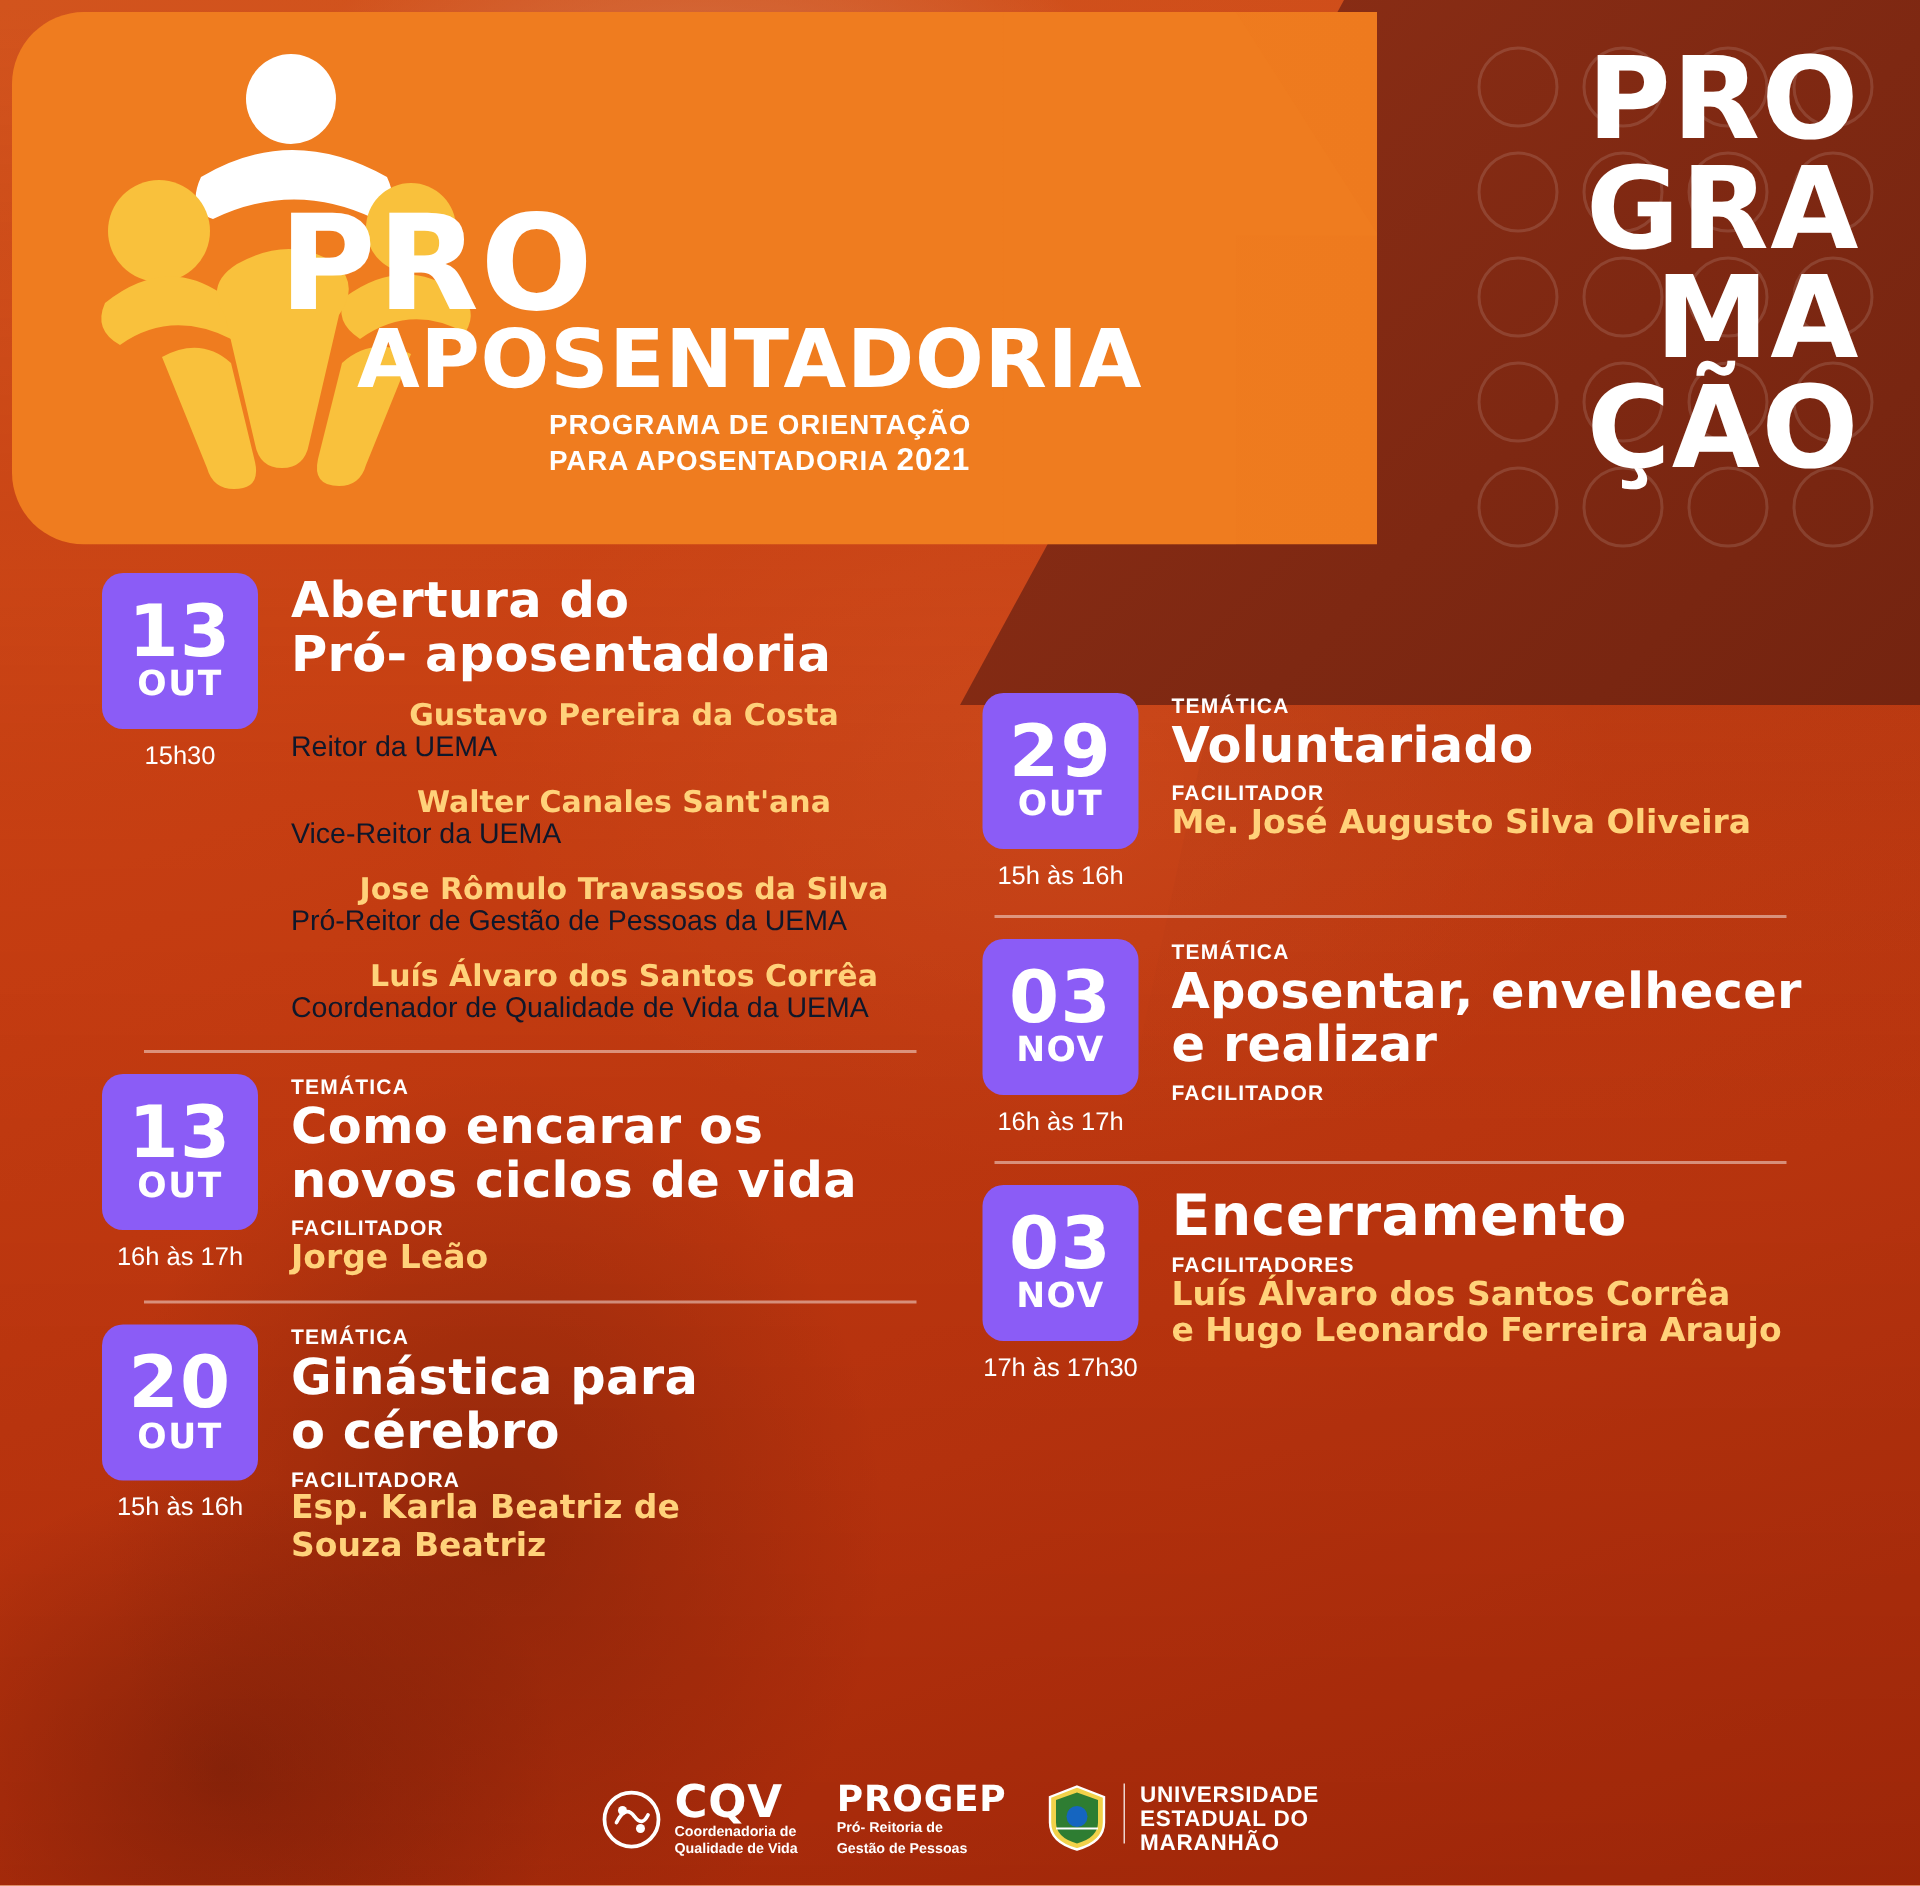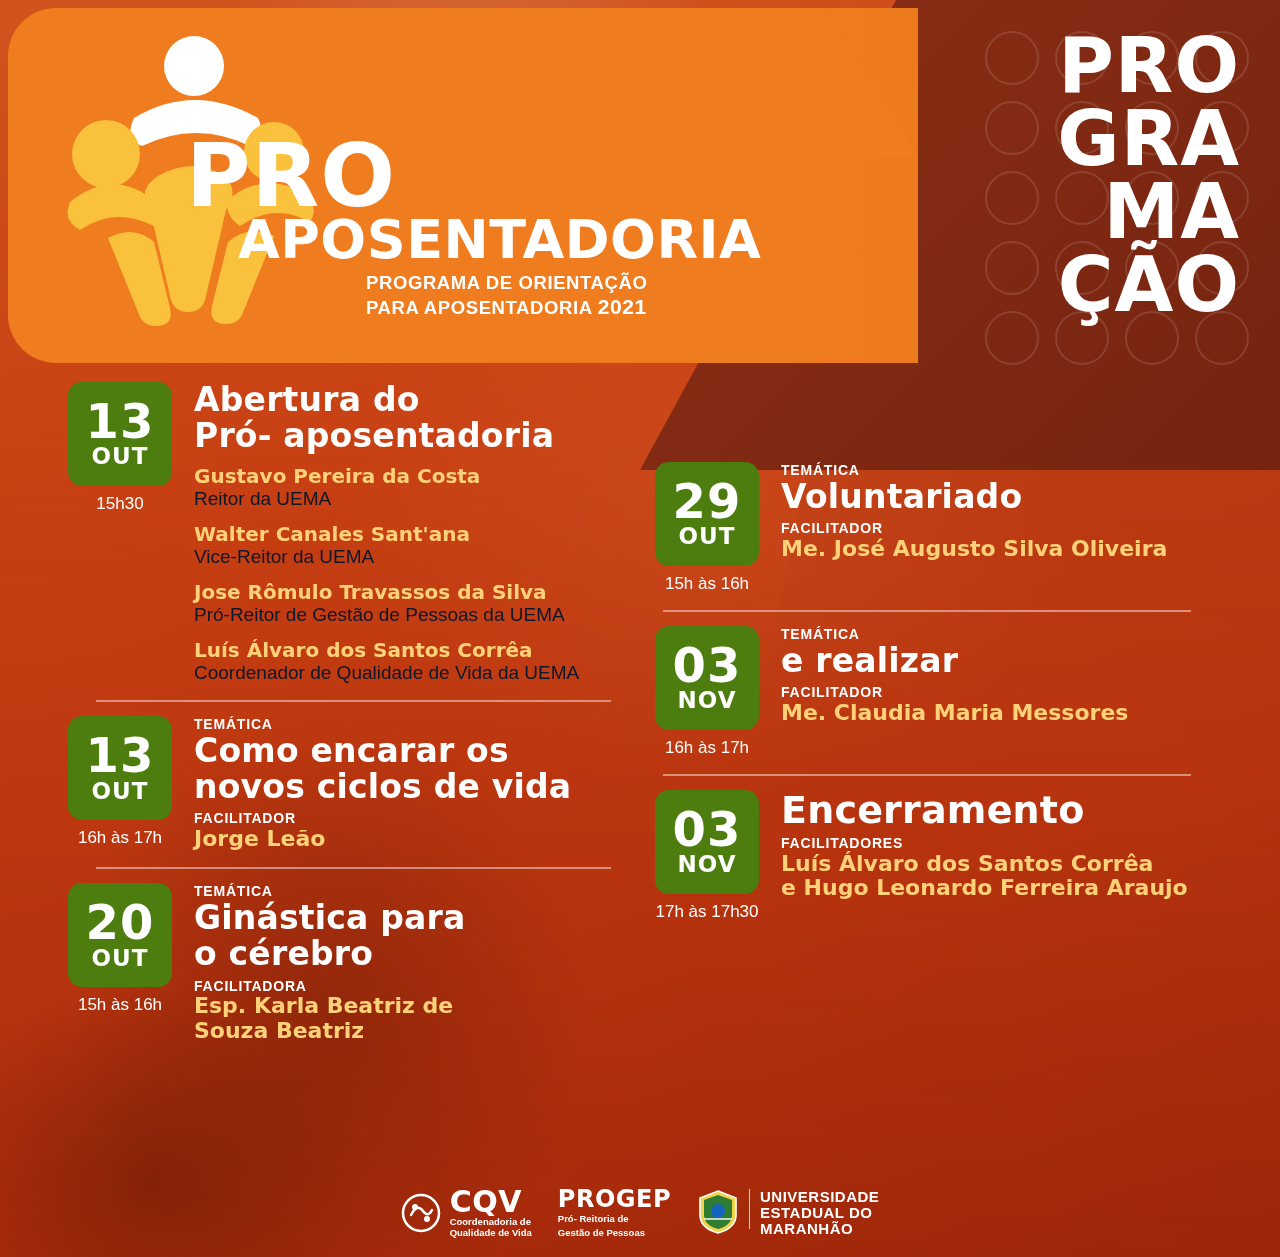--- a/index.html
+++ b/index.html
@@ -94,21 +94,21 @@
   
   .col { position: absolute; }
   .col-left { left: 68px; top: 382px; width: 570px; }
   .col-right { left: 655px; top: 462px; width: 590px; }
 
   .item { display: flex; position: relative; }
 
   .date-box-wrap { width: 120px; flex: 0 0 120px; }
   .date-box {
     width: 104px; height: 104px;
-    background: #4d7c0f;
+    background: #8b5cf6;
     border-radius: 14px;
     display: flex; flex-direction: column; align-items: center; justify-content: center;
     box-shadow: 0 0 0 0 rgba(0,0,0,0);
   }
   .date-day {
     font-family: "DejaVu Sans", sans-serif;
     font-weight: 800; color: #ffffff; font-size: 48px; line-height: .9; letter-spacing: 1px;
   }
   .date-mon {
     font-family: "DejaVu Sans", sans-serif;
@@ -125,21 +125,21 @@
   .title {
     font-family: "DejaVu Sans", sans-serif;
     color: #ffffff; font-weight: 800; font-size: 33px; line-height: 1.08; letter-spacing: .2px;
   }
   .speaker {
     font-family: "DejaVu Sans", sans-serif;
     color: #ffd27a; font-weight: 800; font-size: 22px; line-height: 1.1;
   }
   .person-name {
     font-family: "DejaVu Sans", sans-serif;
-    color: #ffd27a; font-weight: 700; font-size: 20px; line-height: 1.15; margin-top: 12px;
+    color: #ffd27a; font-weight: 700; font-size: 20px; line-height: 1.15; margin-top: 12px; text-align: center;
   }
   .person-role {
     color: #0f172a; font-weight: 400; font-size: 19px; line-height: 1.2;
   }
   .divider {
     height: 2px; background: rgba(255,255,255,.45); margin: 16px 0 14px 0;
   }
   .divider.left { width: 515px; margin-left: 28px; }
   .divider.right { width: 528px; margin-left: 8px; }
 
@@ -331,23 +331,23 @@
     <div class="item">
       <div class="date-box-wrap">
         <div class="date-box">
           <div class="date-day">03</div>
           <div class="date-mon">NOV</div>
         </div>
         <div class="time">16h às 17h</div>
       </div>
       <div class="body">
         <div class="label">TEMÁTICA</div>
+        <div class="title">Aposentar, envelhecer</div>
         <div class="title">e realizar</div>
         <div class="label" style="margin-top:6px">FACILITADOR</div>
-        <div class="speaker">Me. Claudia Maria Messores</div>
       </div>
     </div>
 
     <div class="divider right"></div>
 
     <div class="item">
       <div class="date-box-wrap">
         <div class="date-box">
           <div class="date-day">03</div>
           <div class="date-mon">NOV</div>

